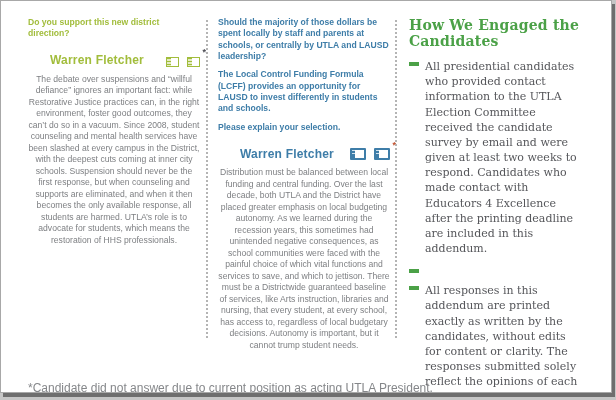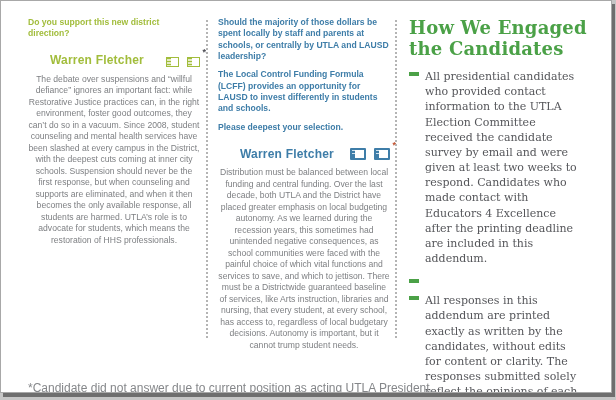--- a/index.html
+++ b/index.html
@@ -81,21 +81,21 @@
   .ast-red  { color:#c0502e; }
 
   .cand-body {
     font-size:8.6px; line-height:1.34; color:#7d7f82;
     text-align:center; margin:0;
   }
 
   
   .col-right { font-family:"DejaVu Serif", serif; }
   .right-heading {
-    font-size:18px; font-weight:bold; color:#4ba147;
+    font-size:14px; font-weight:bold; color:#4ba147;
     margin:0 0 10px 0; letter-spacing:0.2px;
   }
   .bullet-item { display:flex; margin:0 0 10px 0; }
   .bullet-mark {
     flex:0 0 10px; margin-top:3px; margin-right:6px;
     width:4px; height:4px; background:#4ba147;
   }
   .bullet-text {
     font-size:11px; line-height:1.38; color:#55565a; width:158px;
   }
@@ -129,21 +129,21 @@
     </div>
     <p class="cand-body">The debate over suspensions and “willful defiance” ignores an important fact: while Restorative Justice practices can, in the right environment, foster good outcomes, they can’t do so in a vacuum.  Since 2008, student counseling and mental health services have been slashed at every campus in the District, with the deepest cuts coming at inner city schools.  Suspension should never be the first response, but when counseling and supports are eliminated, and when it then becomes the only available response, all students are harmed. UTLA’s role is to advocate for students, which means the restoration of HHS professionals.</p>
   </div>
 
   <div class="sep sep1"></div>
 
   <div class="col col-mid">
     <div class="intro">
       <p>Should the majority of those dollars be spent locally by staff and parents at schools, or centrally by UTLA and LAUSD leadership?</p>
       <p>The Local Control Funding Formula (LCFF) provides an opportunity for LAUSD to invest differently in students and schools.</p>
-      <p>Please deepest your selection.</p>
+      <p>Please explain your selection.</p>
     </div>
     <div class="cand-head">
       <span class="cand-name">Warren Fletcher</span>
       <span class="icon-row">
         <span class="icon-wrap">
           <span class="ballot-blue"><span class="lines"></span><span class="box"></span></span>
         </span>
         <span class="icon-wrap">
           <span class="ballot-blue"><span class="lines"></span><span class="box"></span></span>
           <span class="ast ast-red">*</span>

